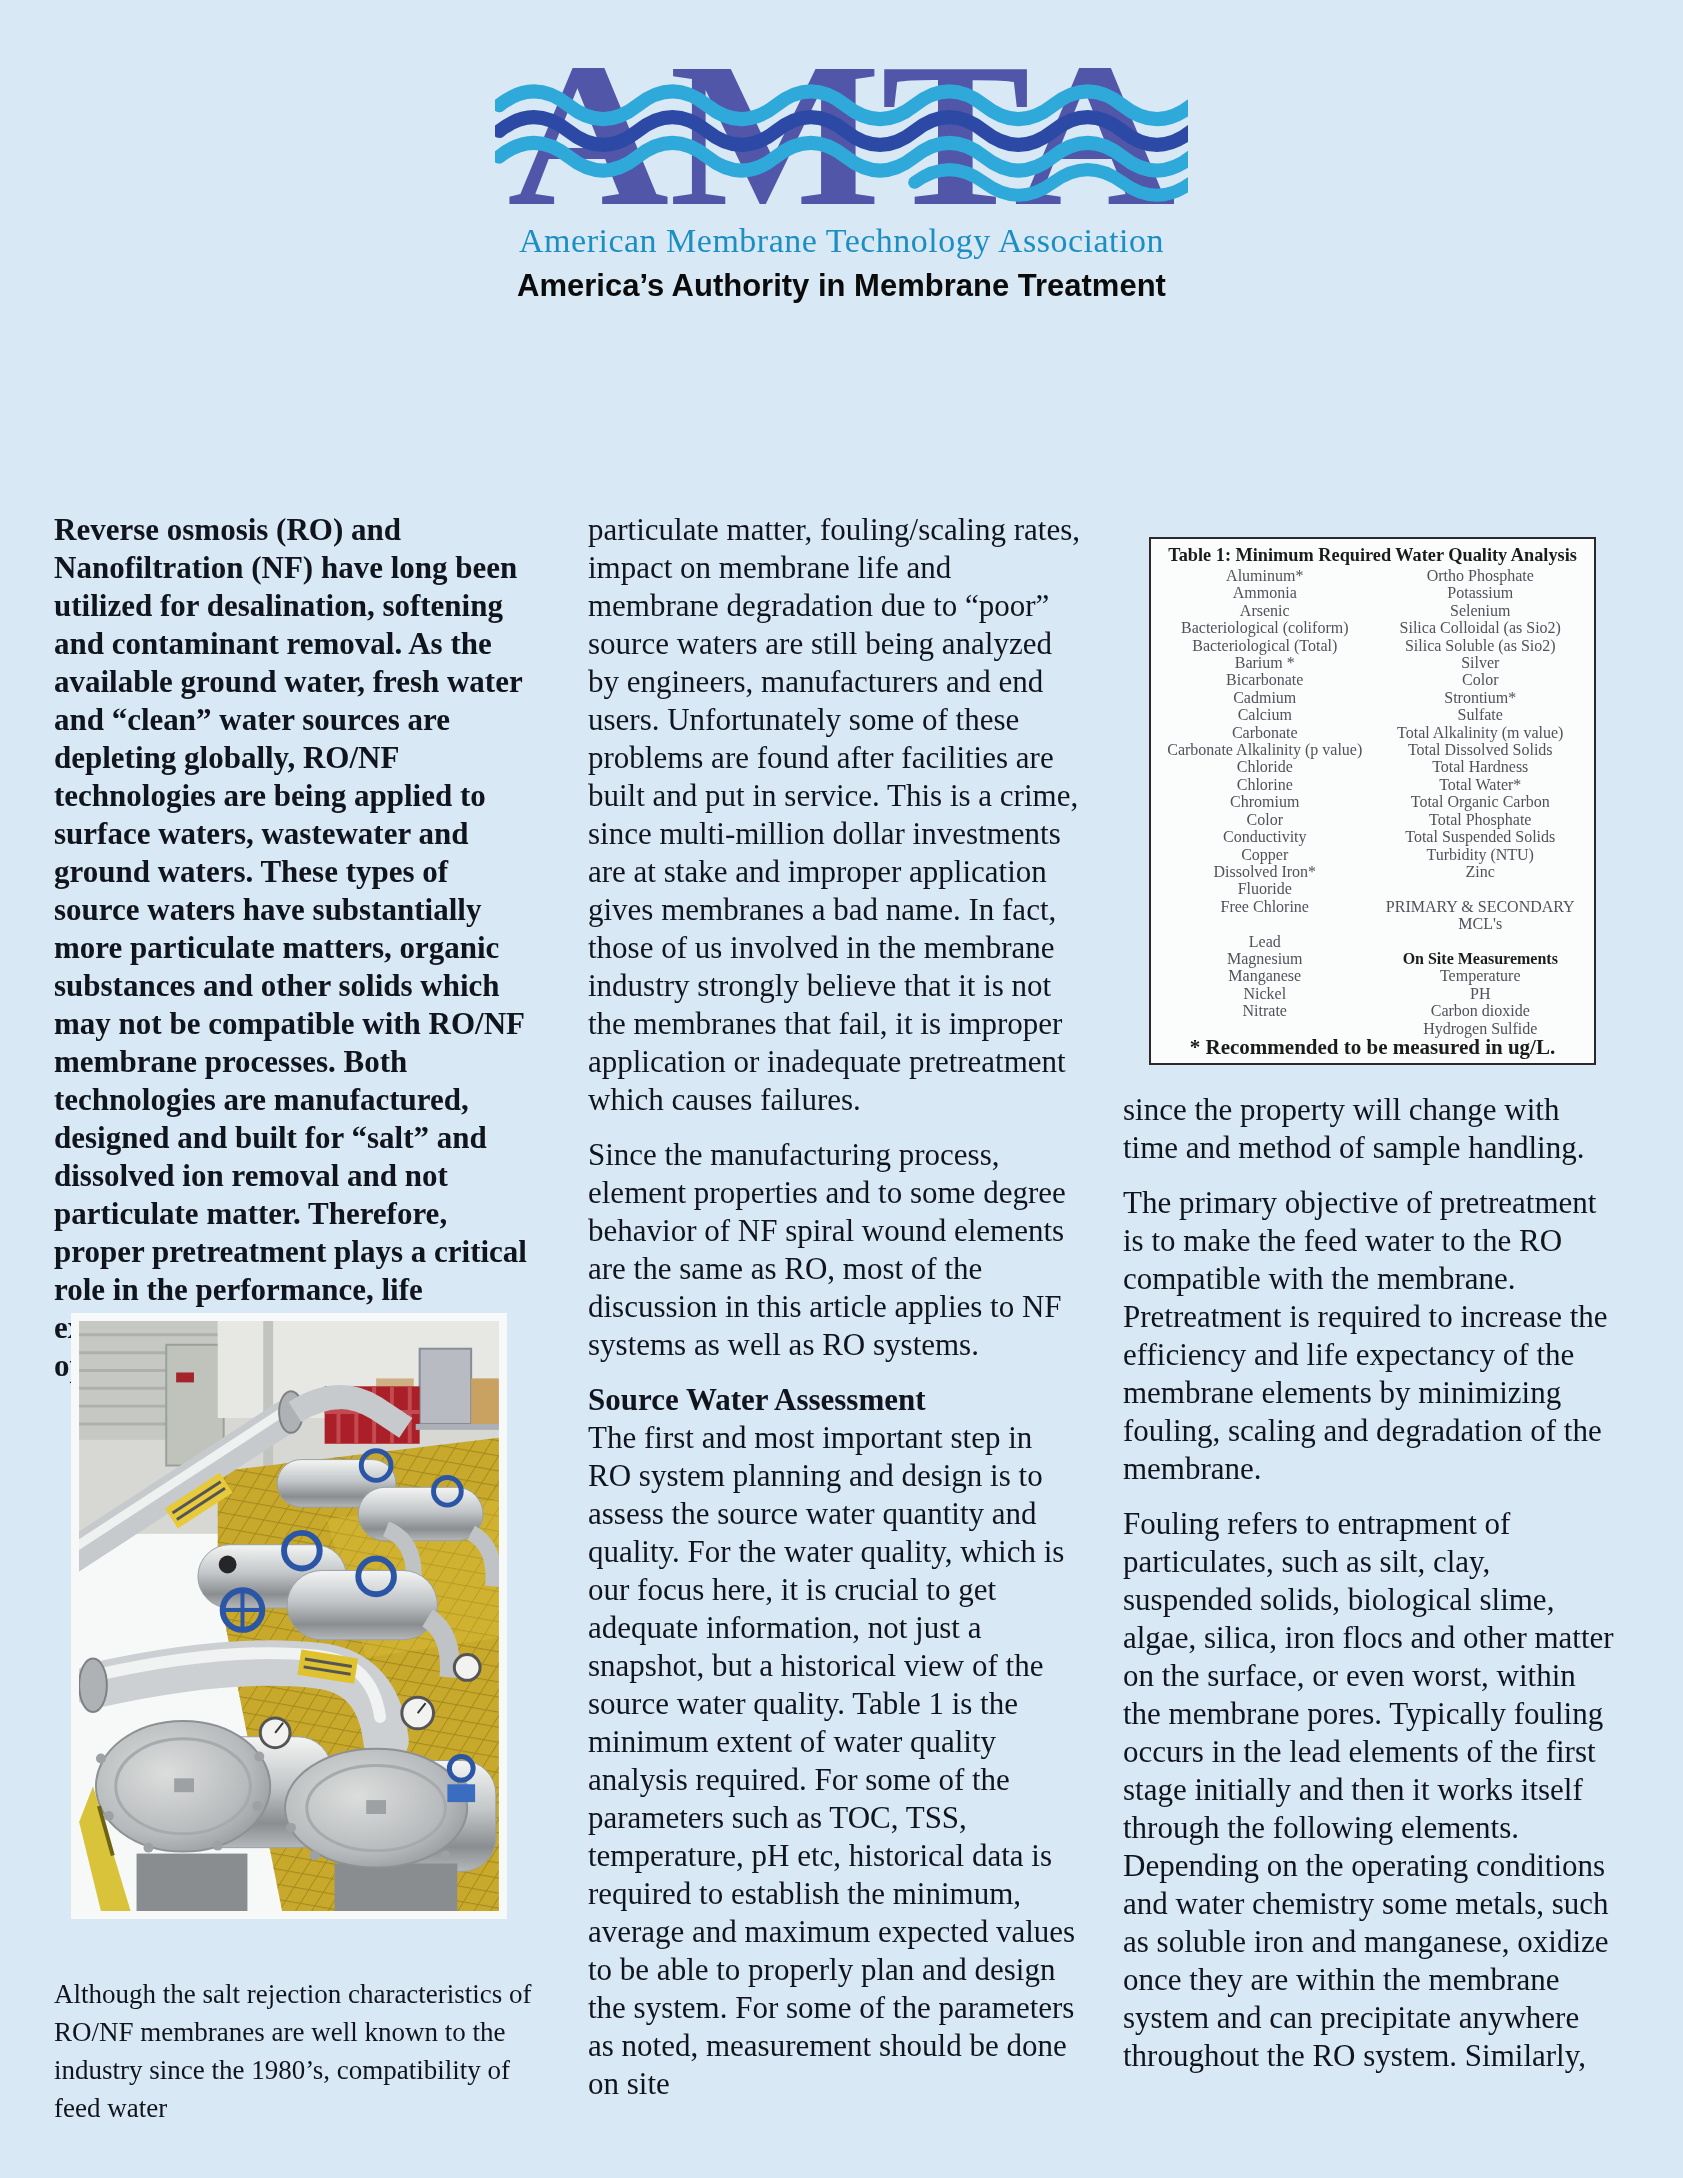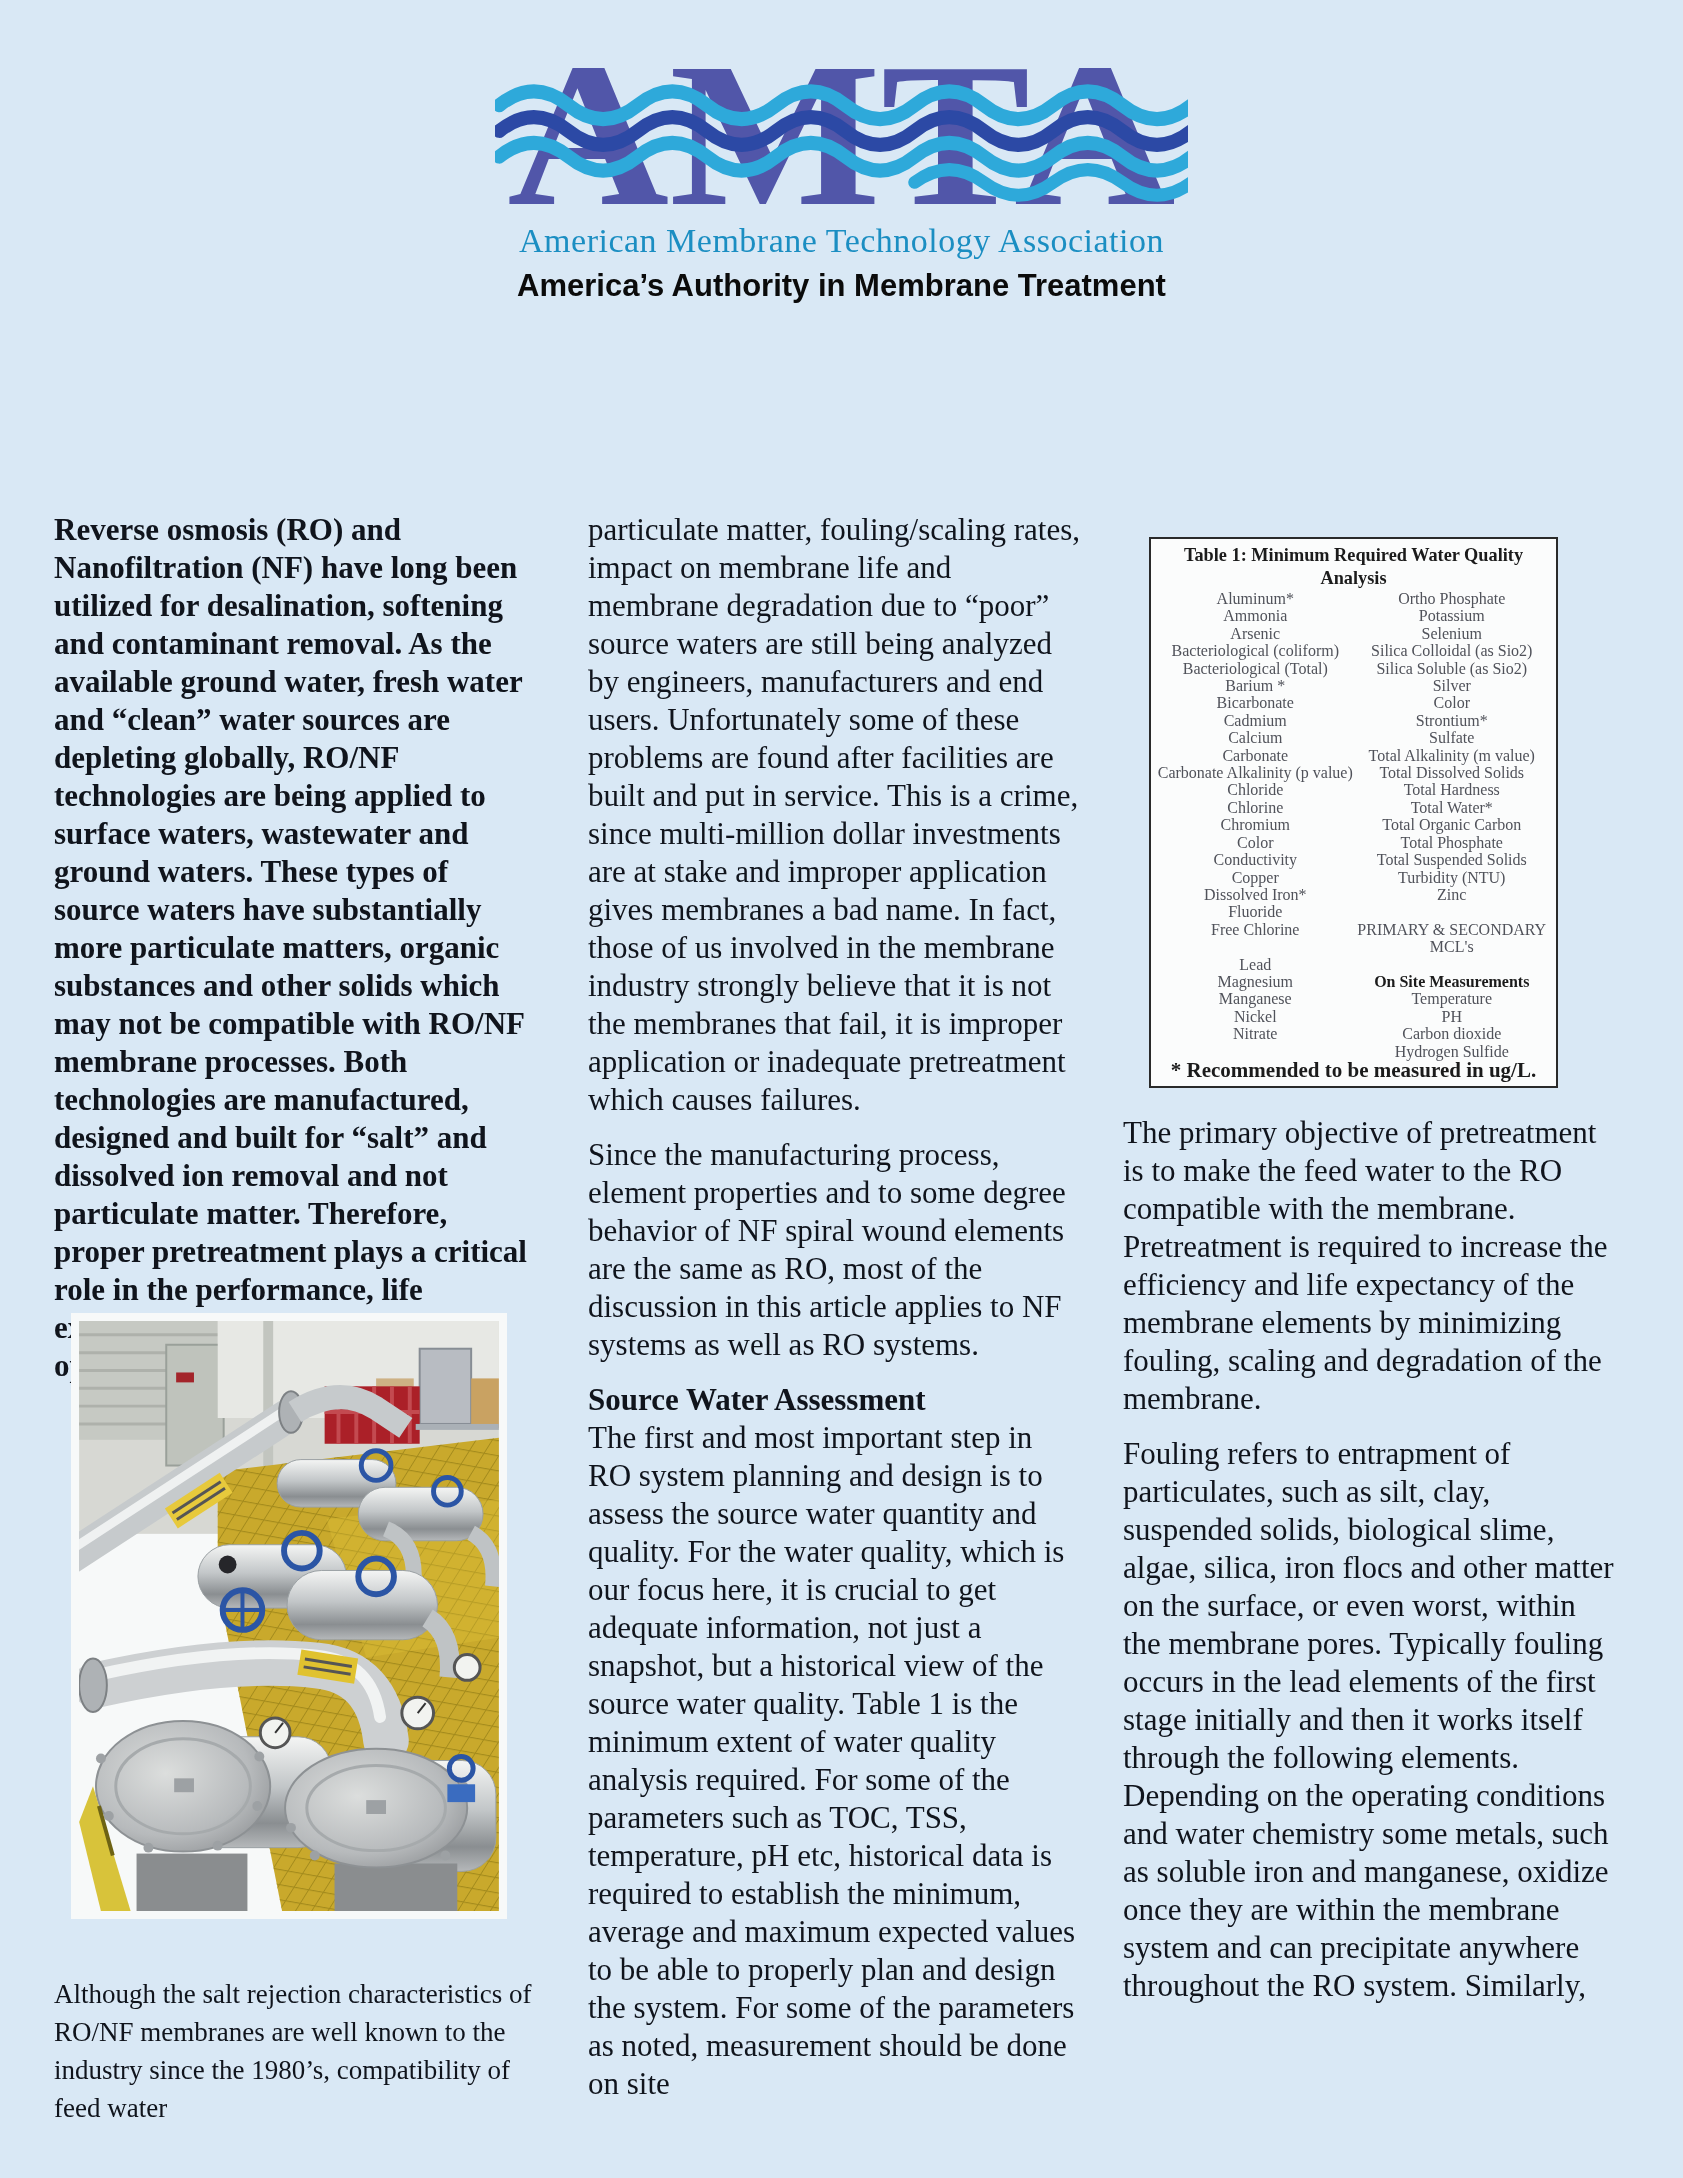--- a/index.html
+++ b/index.html
@@ -24,21 +24,21 @@
   .col2{left:588px;width:492px;}
   .col3{left:1123px;width:492px;}
   .p2-col1{position:absolute;left:54px;top:1948px;width:497px;font-size:27px;line-height:38px;}
 
   
   .photo{position:absolute;left:71px;top:1313px;width:420px;height:590px;background:#f7f9f9;
          padding:8px;margin:0;}
   .photo svg{display:block;}
 
   
-  .tablebox{box-sizing:border-box;margin:26px 0 26px 26px;width:409px;background:#fbfcfc;
+  .tablebox{box-sizing:border-box;margin:26px 0 26px 26px;width:447px;background:#fbfcfc;
             border:2px solid #2a2a2a;padding:5px 6px 7px;font-size:16px;line-height:17.4px;color:#50525a;}
   .ttitle{font-weight:bold;font-size:18.3px;line-height:23px;color:#1b1b1b;text-align:center;}
   .trow{display:flex;}
   .tcell{flex:1;text-align:center;min-height:17.4px;}
   .tcell.b{font-weight:bold;color:#1b1b1b;}
   .tfoot{text-align:center;font-weight:bold;color:#1b1b1b;margin-top:2px;font-size:21px;}
 </style>
 </head>
 <body>
 
@@ -303,18 +303,19 @@
             <div class="tcell">Nitrate</div>
             <div class="tcell">Carbon dioxide</div>
           </div>
           <div class="trow">
             <div class="tcell"></div>
             <div class="tcell">Hydrogen Sulfide</div>
           </div>
         </div>
       <div class="tfoot">* Recommended to be measured in ug/L.</div>
     </div>
+    <p>since the property will change with time and method of sample handling.</p>
     <p>The primary objective of pretreatment is to make the feed water to the RO compatible with the membrane. Pretreatment is required to increase the efficiency and life expectancy of the membrane elements by minimizing fouling, scaling and degradation of the membrane.</p>
     <p>Fouling refers to entrapment of particulates, such as silt, clay, suspended solids, biological slime, algae, silica, iron flocs and other matter on the surface, or even worst, within the membrane pores. Typically fouling occurs in the lead elements of the first stage initially and then it works itself through the following elements. Depending on the operating conditions and water chemistry some metals, such as soluble iron and manganese, oxidize once they are within the membrane system and can precipitate anywhere throughout the RO system. Similarly,</p>
   </div>
 
 </div>
 
 
 </body></html>

